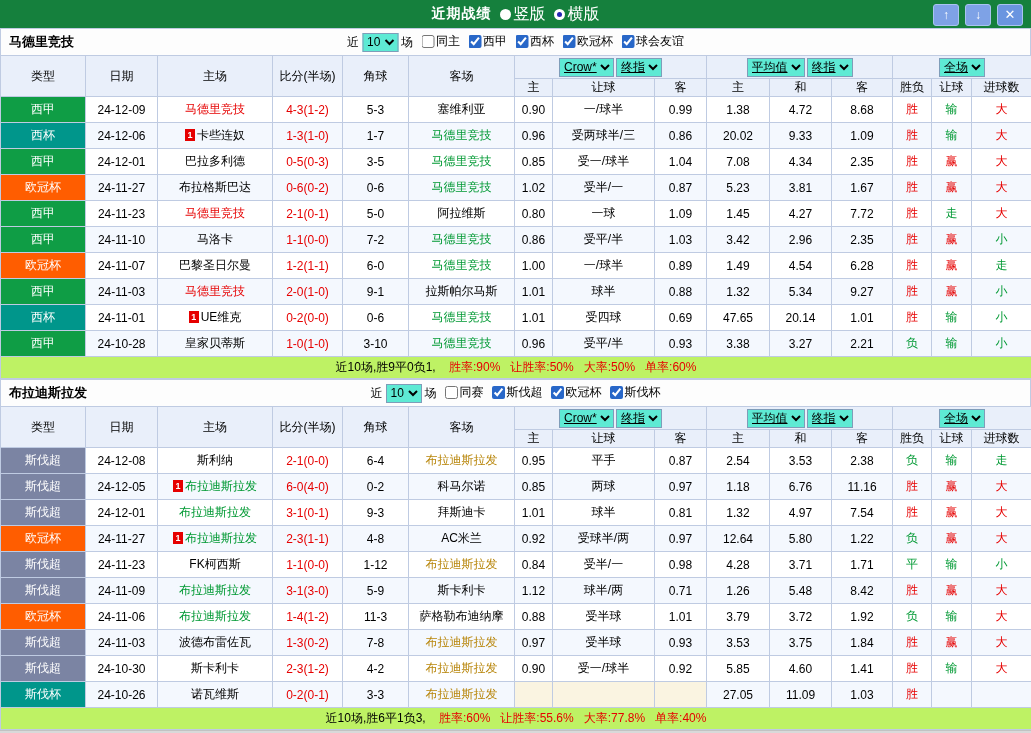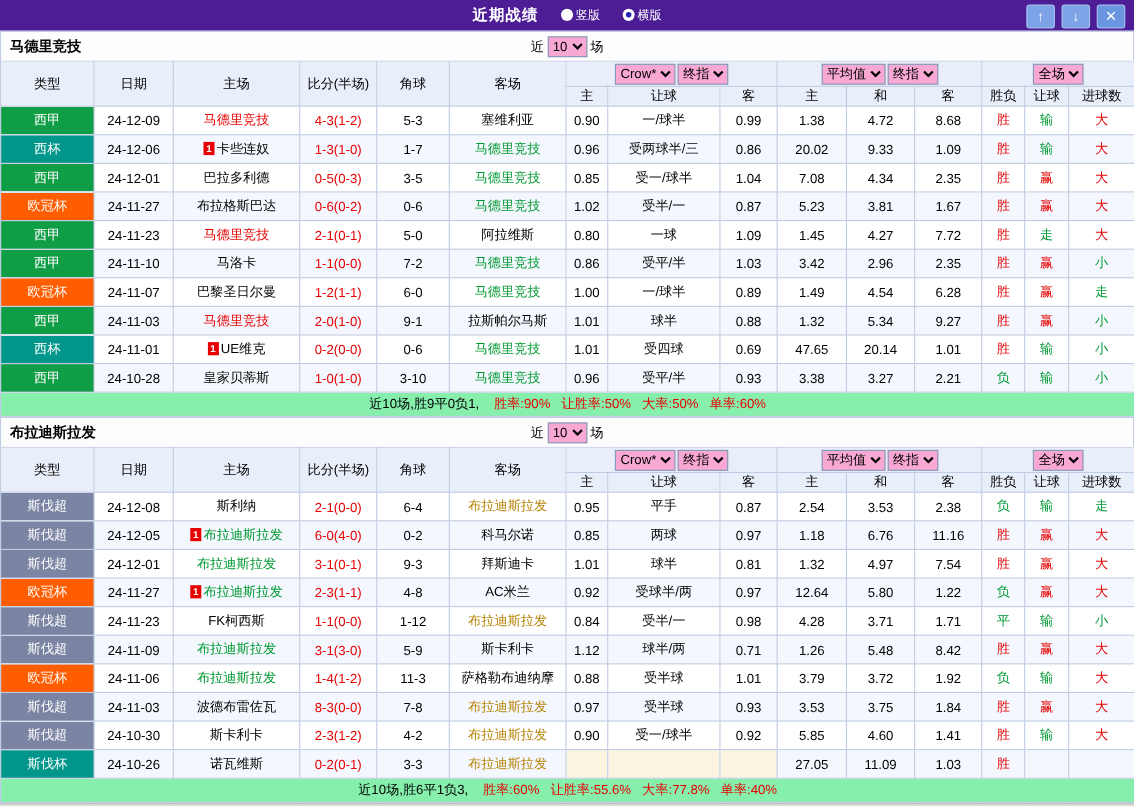--- a/index.html
+++ b/index.html
@@ -1,51 +1,51 @@
 <!DOCTYPE html>
 <html><head>
 <meta charset="utf-8">
 <style>
   html,body{margin:0;padding:0;background:#fff;}
   body{width:1031px;font-family:"Liberation Sans","DejaVu Sans",sans-serif;font-size:12px;color:#000;}
 
   
-  .titlebar{height:28px;background:#4c1d95;position:relative;display:flex;align-items:center;color:#fff;}
+  .titlebar{height:28px;background:#15803d;position:relative;display:flex;align-items:center;color:#fff;}
   .tb-center{margin:0 auto;display:flex;align-items:center;}
   .tb-title{font-size:14px;font-weight:bold;letter-spacing:1px;}
-  .tb-radio{display:inline-flex;align-items:center;margin-left:20px;cursor:pointer;color:#fff;font-size:11px;}
+  .tb-radio{display:inline-flex;align-items:center;margin-left:8px;cursor:pointer;color:#fff;font-size:16px;}
   .radio{width:11px;height:11px;border-radius:50%;background:#fff;display:inline-block;margin-right:3px;position:relative;}
   .radio.sel::after{content:"";position:absolute;left:3px;top:3px;width:5px;height:5px;border-radius:50%;background:#2525b2;}
   .tb-buttons{position:absolute;right:8px;top:4px;display:flex;gap:6px;}
   .tb-btn{width:24px;height:20px;line-height:20px;text-align:center;background:#7ea2e6;border:1px solid #a9c3f0;border-radius:3px;color:#fff;font-size:12px;font-weight:bold;cursor:pointer;}
   .tb-btn.close{background:#6a95e0;font-size:13px;}
 
   
   .section-header{height:27px;position:relative;display:flex;align-items:center;background:#fdfdfd;border:1px solid #bfcbe2;border-bottom:none;box-sizing:border-box;}
   .team-name{font-weight:bold;font-size:13px;margin-left:8px;}
   .controls{position:absolute;left:50%;transform:translateX(-50%);display:flex;align-items:center;font-size:12px;white-space:nowrap;}
   .controls select{margin:0 3px;}
   .chk{display:inline-flex;align-items:center;margin-left:8px;cursor:pointer;}
   .chk input{margin:0 2px 0 0;width:13px;height:13px;accent-color:#2867c8;}
 
   
   table{width:1031px;border-collapse:collapse;table-layout:fixed;}
   th,td{border:1px solid #bfcbe2;text-align:center;padding:0;font-size:12px;height:25px;overflow:hidden;white-space:nowrap;}
   thead th{background:#e9effa;font-weight:normal;height:16px;}
   tr.hdr1 th{height:22px;}
-  select{font-family:inherit;font-size:12px;border:1px solid #7f9db9;background:#f9a8d4;height:19px;vertical-align:middle;}
-  .selcell select{margin:0 1px;}
+  select{font-family:inherit;font-size:12px;border:1px solid #7f9db9;background:#5eead4;height:19px;vertical-align:middle;}
+  .selcell select{margin:0 1px;text-decoration:underline;}
   tbody tr:nth-child(even) td{background:#f4f8fe;}
   td.league{color:#fff;}
   .t-red{color:#e60000;}
   .t-green{color:#009933;}
   .t-olive{color:#b8860b;}
   .card{display:inline-block;width:10px;height:12px;background:#e60000;color:#fff;font-size:9px;line-height:12px;font-weight:bold;margin-right:2px;vertical-align:1px;}
   td.cream{background:#faf4e1 !important;}
-  tfoot td{height:21px;background:#86efac;}
+  tfoot td{height:21px;background:#bef264;}
   .stat{margin-left:10px;}
   .bottom-strip{height:12px;background:#d9d9d9;border-top:1px solid #c2c2c2;}
 </style>
 </head>
 <body>
 
 <div class="titlebar">
   <div class="tb-center">
     <span class="tb-title">近期战绩</span>
     <span><span class="tb-radio"><span class="radio"></span>竖版</span><span class="tb-radio"><span class="radio sel"></span>横版</span></span>
@@ -57,20 +57,21 @@
   </div>
 </div>
 
 <div class="section">
   <div class="section-header">
     <span class="team-name">马德里竞技</span>
     <div class="controls">
       <span>近</span>
       <select><option>10</option></select>
       <span>场</span>
+      <span class="checks" id="checks-0"><label class="chk"><input type="checkbox" style="">同主</label><label class="chk"><input type="checkbox" checked="" style="">西甲</label><label class="chk"><input type="checkbox" checked="" style="">西杯</label><label class="chk"><input type="checkbox" checked="" style="">欧冠杯</label><label class="chk"><input type="checkbox" checked="" style="">球会友谊</label></span>
     </div>
   </div>
   <table>
     <colgroup>
       <col style="width:85px">
         <col style="width:72px">
         <col style="width:115px">
         <col style="width:70px">
         <col style="width:66px">
         <col style="width:106px">
@@ -294,20 +295,21 @@
   </table>
 </div>
 
 <div class="section">
   <div class="section-header">
     <span class="team-name">布拉迪斯拉发</span>
     <div class="controls">
       <span>近</span>
       <select><option>10</option></select>
       <span>场</span>
+      <span class="checks" id="checks-1"><label class="chk"><input type="checkbox" style="">同赛</label><label class="chk"><input type="checkbox" checked="" style="">斯伐超</label><label class="chk"><input type="checkbox" checked="" style="">欧冠杯</label><label class="chk"><input type="checkbox" checked="" style="">斯伐杯</label></span>
     </div>
   </div>
   <table>
     <colgroup>
       <col style="width:85px">
         <col style="width:72px">
         <col style="width:115px">
         <col style="width:70px">
         <col style="width:66px">
         <col style="width:106px">
@@ -468,21 +470,21 @@
           <td>3.72</td>
           <td>1.92</td>
           <td class="t-green">负</td>
           <td class="t-green">输</td>
           <td class="t-red">大</td>
         </tr>
         <tr>
           <td class="league" style="background: rgb(123, 132, 163);">斯伐超</td>
           <td>24-11-03</td>
           <td><span>波德布雷佐瓦</span></td>
-          <td class="t-red">8-3(0-0)</td>
+          <td class="t-red">1-3(0-2)</td>
           <td>7-8</td>
           <td><span class="t-olive">布拉迪斯拉发</span></td>
           <td>0.97</td>
           <td>受半球</td>
           <td>0.93</td>
           <td>3.53</td>
           <td>3.75</td>
           <td>1.84</td>
           <td class="t-red">胜</td>
           <td class="t-red">赢</td>

